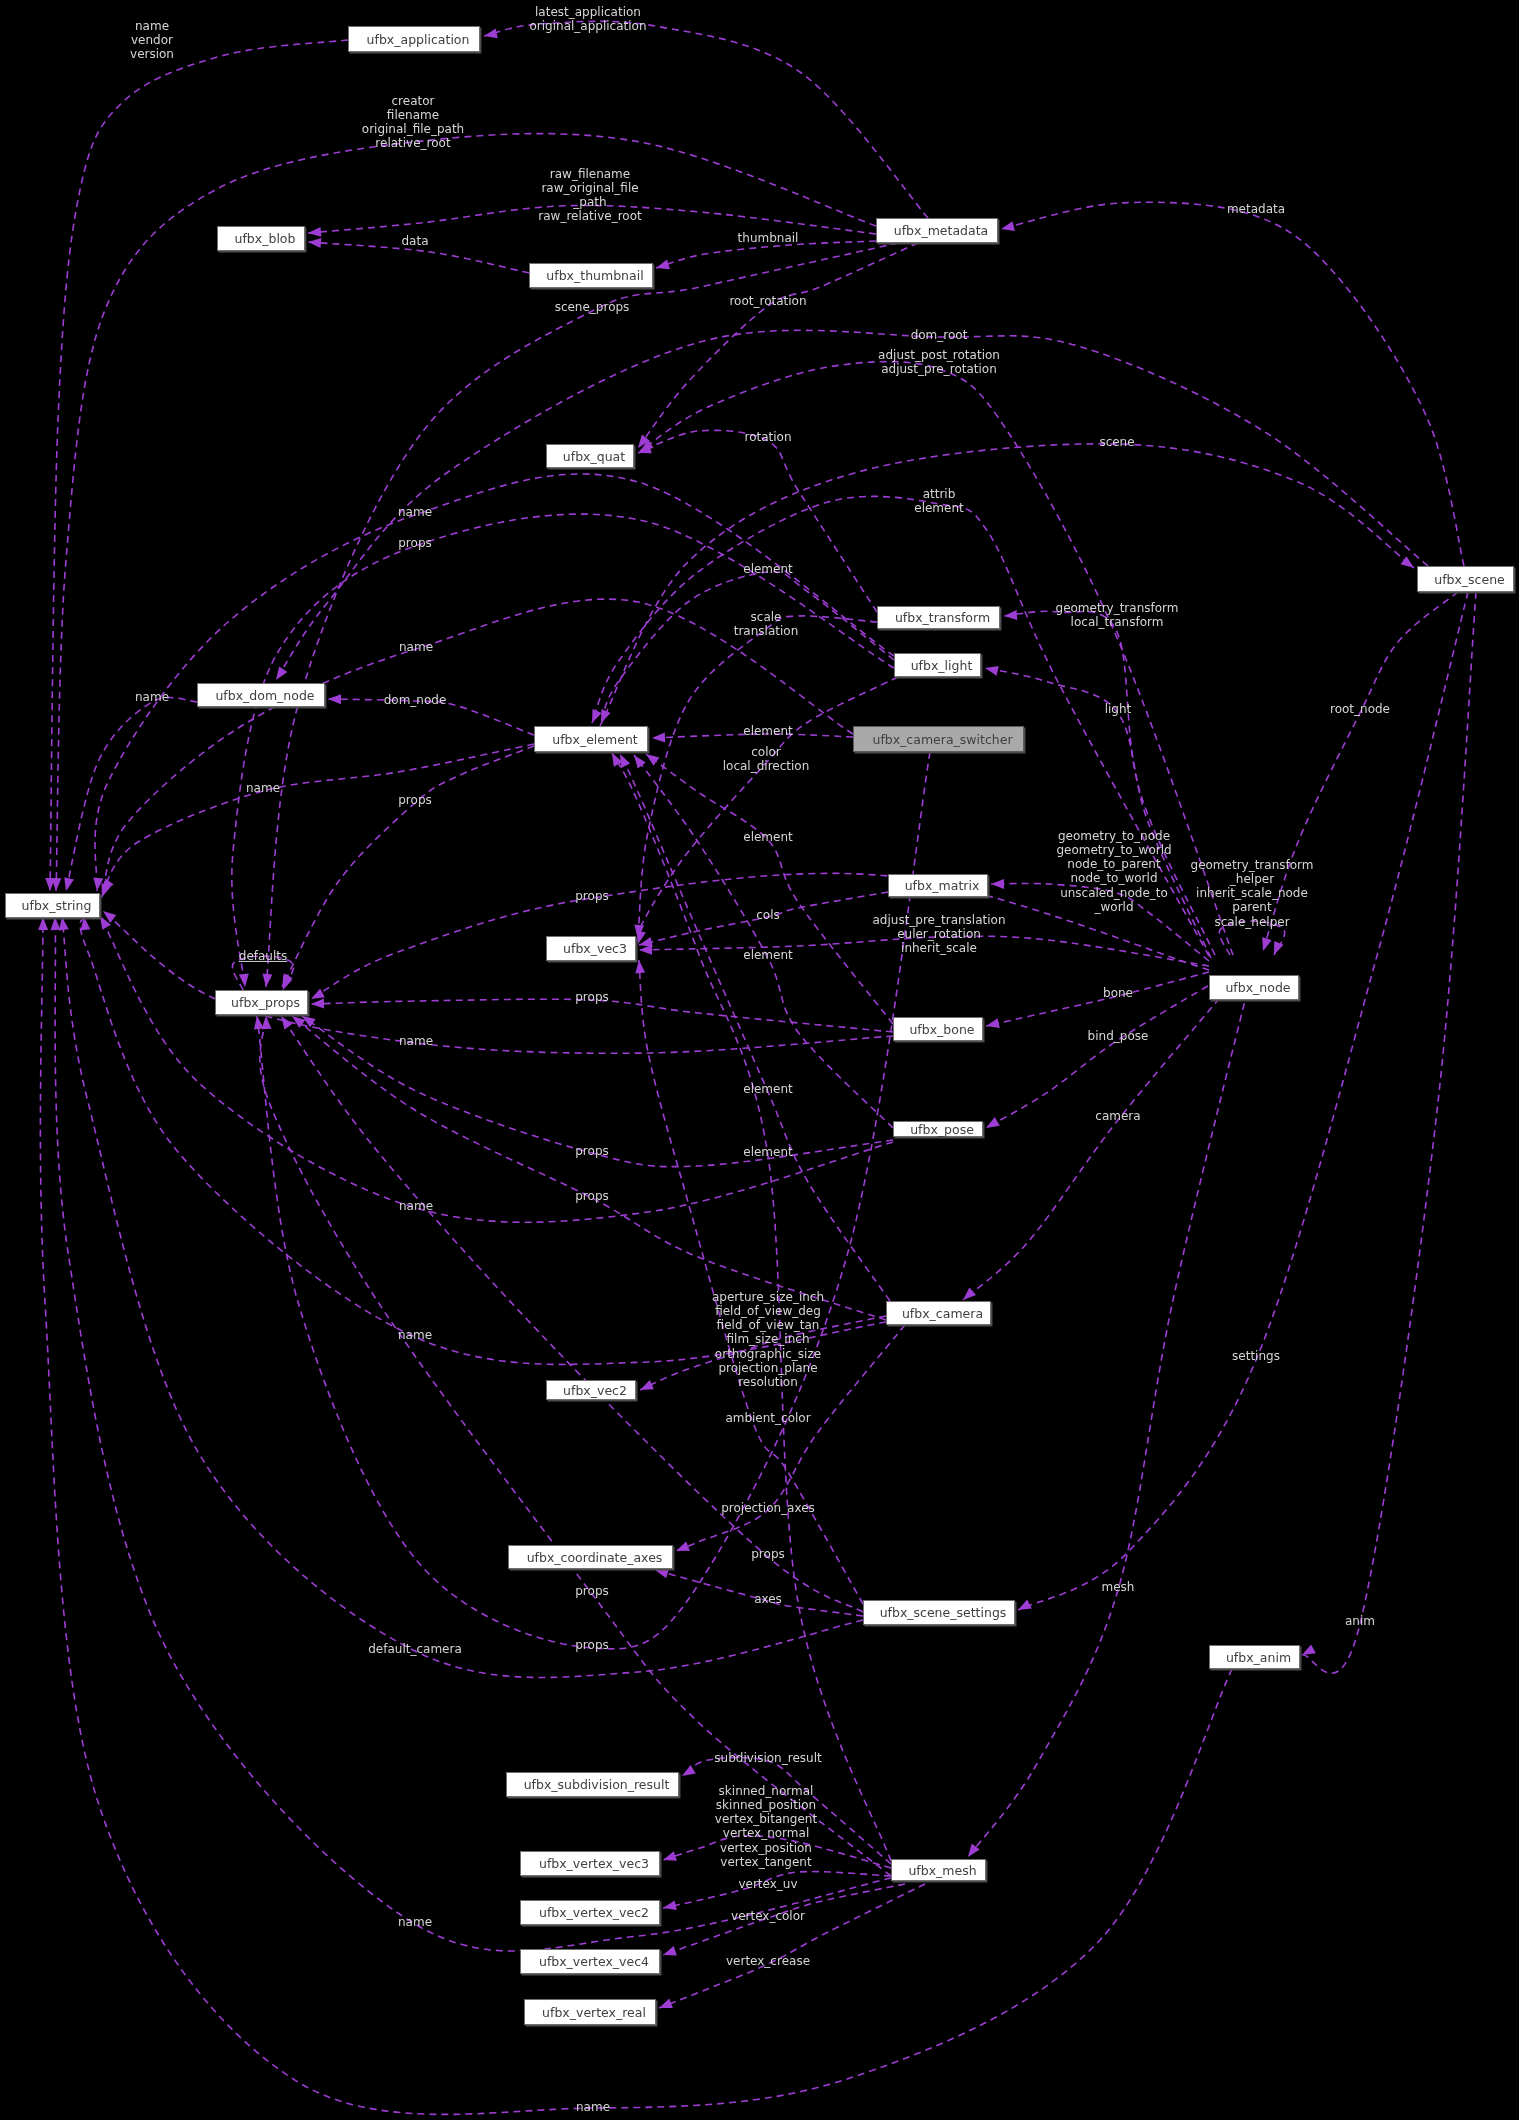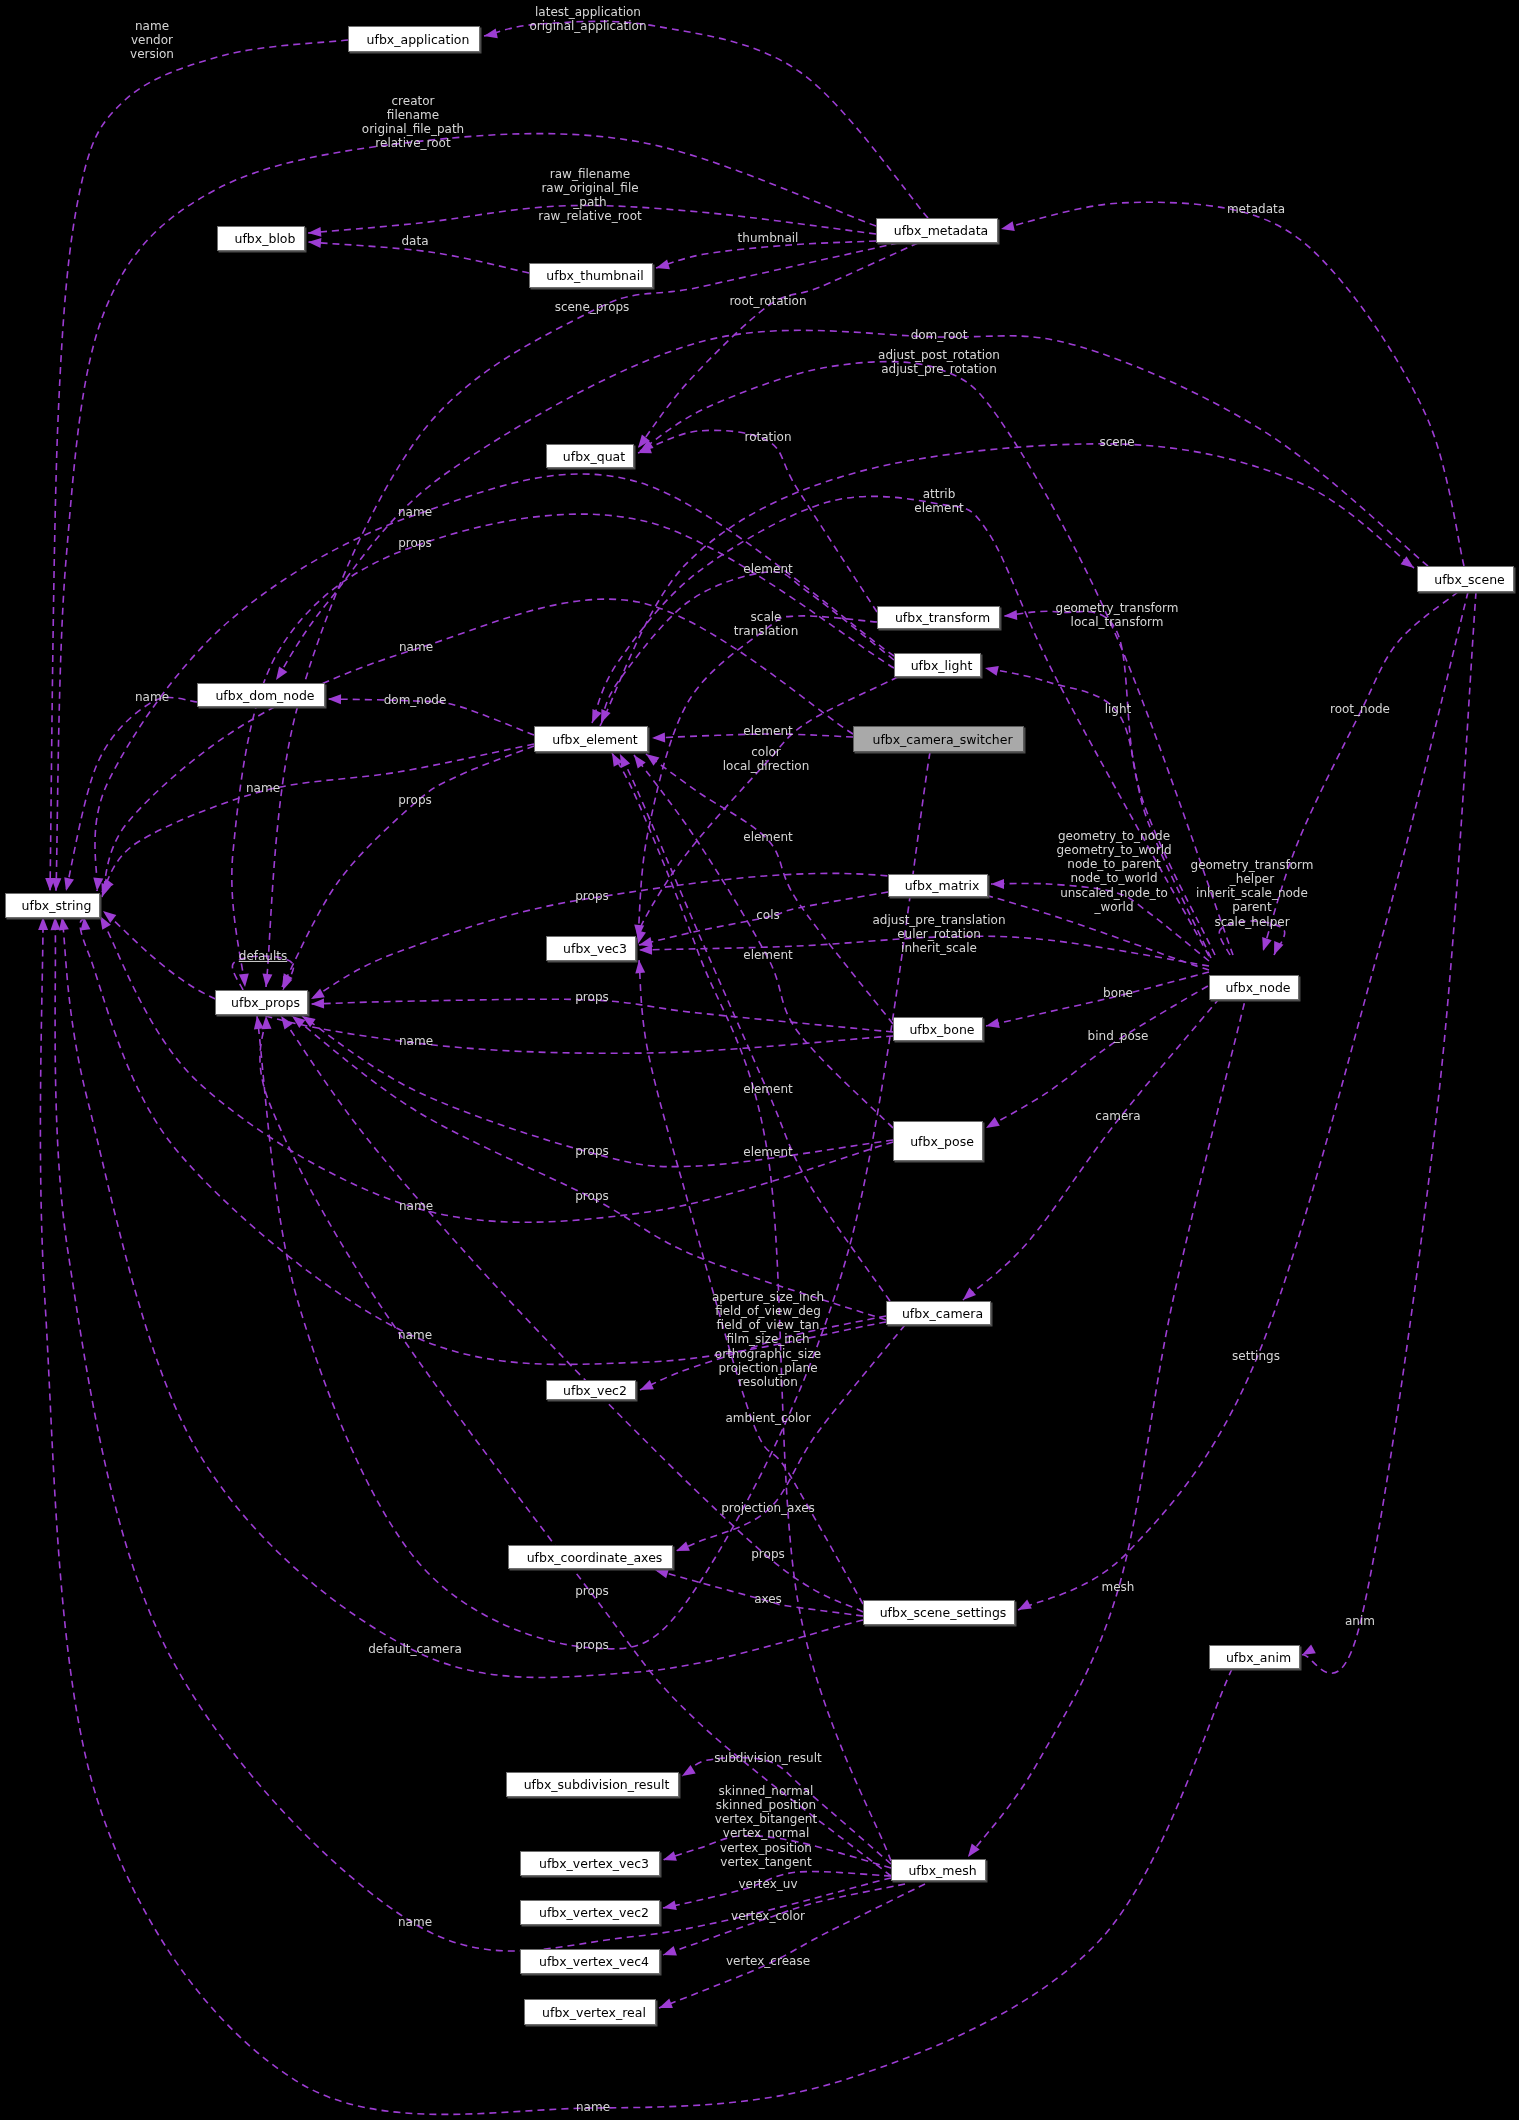--- a/index.html
+++ b/index.html
@@ -1,20 +1,20 @@
 <!DOCTYPE html>
 <html><head>
 <meta charset="utf-8">
 <style>
   html,body{margin:0;padding:0;background:#000;}
   #stage{position:relative;width:1519px;height:2120px;background:#000;overflow:hidden;
          font-family:"DejaVu Sans","Liberation Sans",sans-serif;}
   #edges{position:absolute;left:0;top:0;z-index:1;}
   .node{position:absolute;z-index:3;background:#fff;border:1px solid #6f6f6f;
-        box-shadow:1.5px 1.5px 0 #4c4c4c;color:#000000;font-size:12.5px;
+        box-shadow:1.5px 1.5px 0 #4c4c4c;color:#404040;font-size:12.5px;
         display:flex;align-items:center;justify-content:center;white-space:nowrap;
         box-sizing:border-box;cursor:pointer;padding-left:8px;}
   .node.hl{background:#a9a9a9;border-color:#5c5c5c;}
   .edge-label{position:absolute;z-index:2;color:#d6d6d6;font-size:12px;line-height:1.18;
         white-space:pre;text-align:center;transform:translate(-50%,-50%);pointer-events:none;}
 </style>
 </head>
 <body>
 
 <div id="stage">
@@ -261,21 +261,21 @@
     <div class="node" style="left: 894px; top: 653px; width: 87px; height: 24px;">ufbx_light</div>
     <div class="node" style="left: 197px; top: 683px; width: 128px; height: 24px;">ufbx_dom_node</div>
     <div class="node" style="left: 534px; top: 726px; width: 114px; height: 26px;">ufbx_element</div>
     <div class="node hl" style="left: 853px; top: 726px; width: 171px; height: 26px;">ufbx_camera_switcher</div>
     <div class="node" style="left: 888px; top: 874px; width: 100px; height: 23px;">ufbx_matrix</div>
     <div class="node" style="left: 5px; top: 893px; width: 95px; height: 25px;">ufbx_string</div>
     <div class="node" style="left: 546px; top: 936px; width: 90px; height: 25px;">ufbx_vec3</div>
     <div class="node" style="left: 215px; top: 990px; width: 93px; height: 25px;">ufbx_props</div>
     <div class="node" style="left: 1209px; top: 955px; width: 90px; height: 25px; margin-top: 20px;">ufbx_node</div>
     <div class="node" style="left: 893px; top: 1017px; width: 90px; height: 24px;">ufbx_bone</div>
-    <div class="node" style="left: 893px; top: 1121px; width: 90px; height: 40px;">ufbx_pose</div>
+    <div class="node" style="left: 893px; top: 1121px; width: 90px; height: 16px;">ufbx_pose</div>
     <div class="node" style="left: 886px; top: 1301px; width: 105px; height: 24px;">ufbx_camera</div>
     <div class="node" style="left: 546px; top: 1380px; width: 90px; height: 20px;">ufbx_vec2</div>
     <div class="node" style="left: 508px; top: 1545px; width: 165px; height: 24px;">ufbx_coordinate_axes</div>
     <div class="node" style="left: 863px; top: 1600px; width: 152px; height: 25px;">ufbx_scene_settings</div>
     <div class="node" style="left: 1209px; top: 1645px; width: 91px; height: 24px;">ufbx_anim</div>
     <div class="node" style="left: 506px; top: 1772px; width: 173px; height: 25px;">ufbx_subdivision_result</div>
     <div class="node" style="left: 520px; top: 1851px; width: 140px; height: 25px;">ufbx_vertex_vec3</div>
     <div class="node" style="left: 520px; top: 1900px; width: 140px; height: 25px;">ufbx_vertex_vec2</div>
     <div class="node" style="left: 520px; top: 1949px; width: 140px; height: 25px;">ufbx_vertex_vec4</div>
     <div class="node" style="left: 524px; top: 1999px; width: 132px; height: 26px;">ufbx_vertex_real</div>

